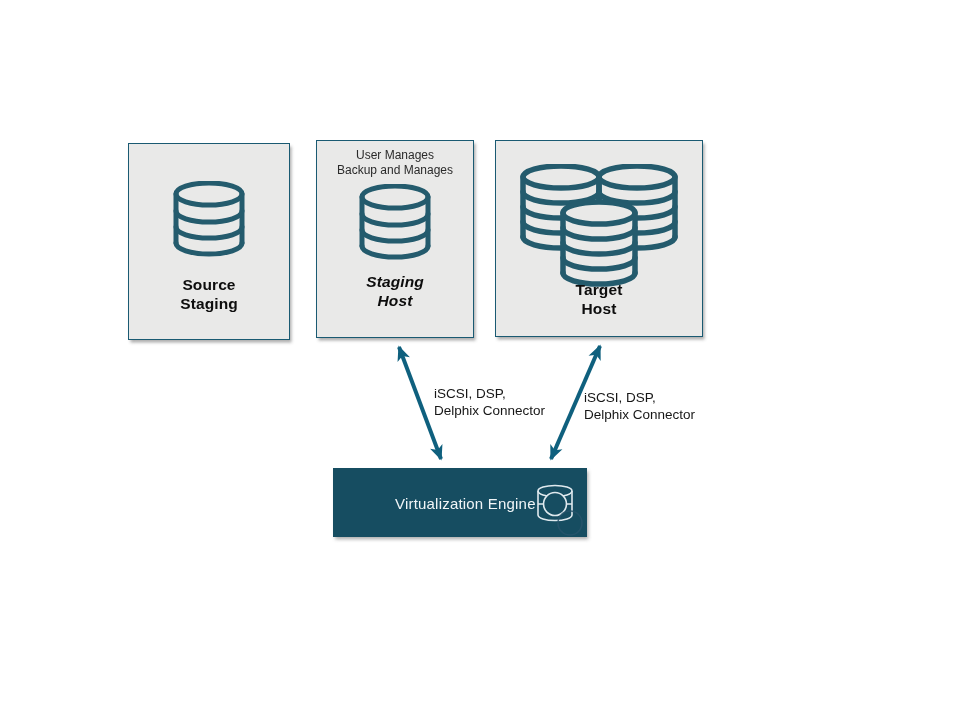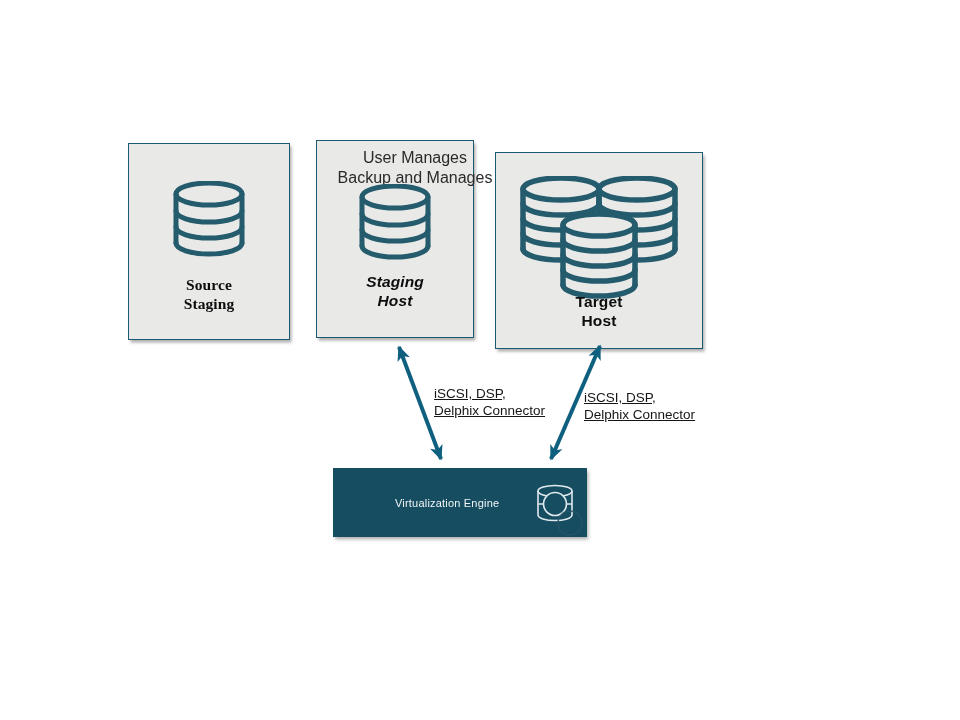--- a/index.html
+++ b/index.html
@@ -23,23 +23,23 @@
     background:#ffffff;
     overflow:hidden;
   }
   .node{
     position:absolute;
     background:var(--node-fill);
     border:1.6px solid var(--node-border);
     box-shadow:1.5px 2.5px 3px rgba(70,70,70,0.45);
     box-sizing:border-box;
   }
-  #source-box{left:128px;top:143px;width:162px;height:197px;font-family:Liberation Serif, serif;}
+  #source-box{left:128px;top:143px;width:162px;height:197px;}
   #staging-box{left:316px;top:140px;width:158px;height:198px;}
-  #target-box{left:495px;top:140px;width:208px;height:197px;margin-top:12px;}
+  #target-box{left:495px;top:140px;width:208px;height:197px;}
   .db-icon{
     position:absolute;left:50%;transform:translateX(-50%);
   }
   #source-box .db-icon{top:37px;}
   #staging-box .db-icon{top:43px;}
   #target-box .db-cluster-icon{position:absolute;left:50%;transform:translateX(-50%);top:23px;}
   .cyl{stroke:var(--database-icon);stroke-width:5;fill:none;stroke-linecap:round;}
   .cyl-cluster{stroke:var(--database-icon);stroke-width:5.5;fill:none;stroke-linecap:round;}
   .cyl-fill{fill:var(--node-fill);stroke:none;}
   .box-title{
@@ -48,46 +48,44 @@
     font-size:15.5px;font-weight:bold;line-height:1.24;
     color:var(--title-text);
     letter-spacing:0.1px;
   }
   #source-box .box-title{top:131px;}
   #staging-box .box-title{top:131px;font-style:italic;}
   #target-box .box-title{top:139px;}
   .box-note{
     position:absolute;left:0;top:7px;width:100%;
     text-align:center;
-    font-size:16px;line-height:1.22;
+    font-size:12px;line-height:1.22;
     color:var(--note-text);
-    margin-left:20px;
   }
   #arrows{position:absolute;left:0;top:0;pointer-events:none;}
   .arrow-line{stroke:var(--arrow);stroke-width:4;fill:none;}
   #arrowhead path{fill:var(--arrow);}
   .conn-label{
     position:absolute;
     font-size:13.5px;line-height:1.26;
     color:var(--label-text);
     white-space:nowrap;
-    text-decoration:underline;
   }
   #conn-label-left{left:434px;top:385px;}
   #conn-label-right{left:584px;top:389px;}
   #engine-box{
     position:absolute;left:333px;top:468px;width:254px;height:69px;
     background:var(--engine-fill);
     box-shadow:1.5px 2.5px 3.5px rgba(70,70,70,0.45);
     box-sizing:border-box;
   }
   #engine-box .ve-label{
     position:absolute;left:62px;top:50%;transform:translateY(-50%);
     color:var(--engine-text);
-    font-size:11px;letter-spacing:0.2px;
+    font-size:15px;letter-spacing:0.2px;
     white-space:nowrap;
   }
   .ve-icon{position:absolute;left:200px;top:13px;}
   .ve-stroke{stroke:var(--engine-icon);stroke-width:1.6;fill:none;}
   .ve-circle{stroke:var(--engine-icon);stroke-width:1.6;fill:var(--engine-fill);}
   .ve-faint{stroke:var(--engine-icon-faint);stroke-width:1.6;fill:none;opacity:0.85;}
 </style>
 </head>
 <body>
 

